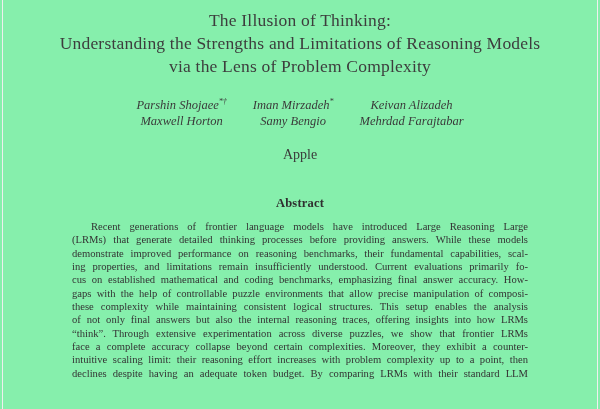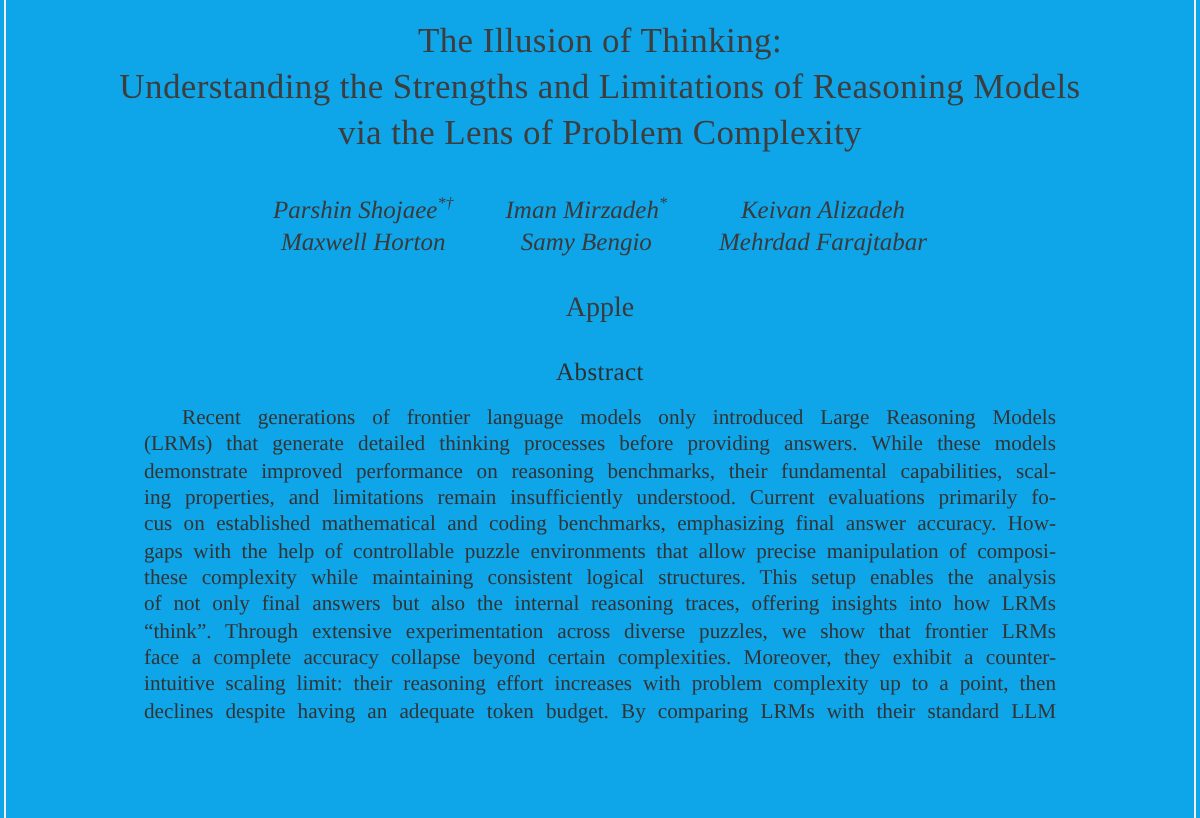--- a/index.html
+++ b/index.html
@@ -3,21 +3,21 @@
 <meta charset="utf-8">
 <style>
   * { margin: 0; padding: 0; box-sizing: border-box; }
   html, body { width: 600px; height: 409px; }
   body {
     background: #ffffff;
     font-family: "Liberation Serif", "DejaVu Serif", serif;
     color: #333333;
     overflow: hidden;
   }
-  .page { position: relative; width: 600px; height: 409px; background: #0ea5e9; }
+  .page { position: relative; width: 600px; height: 409px; background: #86efac; }
   .edge { position: absolute; top: 0; bottom: 0; width: 1px; background: #efefef; }
   .edge-left  { left: 2px; }
   .edge-right { right: 2px; }
 
   .title {
     padding-top: 9px;
     text-align: center;
     font-weight: normal;
     font-size: 17.5px;
     line-height: 23px;
@@ -41,23 +41,23 @@
   .author sup { font-size: 8px; line-height: 0; }
 
   .affiliation {
     margin-top: 19px;
     text-align: center;
     font-size: 14px;
     color: #3a3a3a;
   }
 
   .abstract-heading {
-    margin-top: 16px;
+    margin-top: 33px;
     text-align: center;
-    font-weight: normal;
+    font-weight: bold;
     font-size: 12.5px;
     color: #2f2f2f;
     letter-spacing: 0.2px;
   }
 
   .abstract-body {
     width: 456px;
     margin: 9px auto 0 auto;
     font-size: 10.6px;
     line-height: 13.35px;
@@ -91,21 +91,21 @@
       <div class="author"><span>Maxwell Horton</span></div>
       <div class="author"><span>Samy Bengio</span></div>
       <div class="author"><span>Mehrdad Farajtabar</span></div>
     </div>
 
   <div class="affiliation">Apple</div>
 
   <section>
     <div class="abstract-heading">Abstract</div>
     <div class="abstract-body" id="abstract-body">
-        <div class="abs-line indent">Recent generations of frontier language models only introduced Large Reasoning Models</div>
+        <div class="abs-line indent">Recent generations of frontier language models have introduced Large Reasoning Large</div>
         <div class="abs-line">(LRMs) that generate detailed thinking processes before providing answers. While these models</div>
         <div class="abs-line">demonstrate improved performance on reasoning benchmarks, their fundamental capabilities, scal-</div>
         <div class="abs-line">ing properties, and limitations remain insufficiently understood. Current evaluations primarily fo-</div>
         <div class="abs-line">cus on established mathematical and coding benchmarks, emphasizing final answer accuracy. How-</div>
         <div class="abs-line">gaps with the help of controllable puzzle environments that allow precise manipulation of composi-</div>
         <div class="abs-line">these complexity while maintaining consistent logical structures. This setup enables the analysis</div>
         <div class="abs-line">of not only final answers but also the internal reasoning traces, offering insights into how LRMs</div>
         <div class="abs-line">“think”. Through extensive experimentation across diverse puzzles, we show that frontier LRMs</div>
         <div class="abs-line">face a complete accuracy collapse beyond certain complexities. Moreover, they exhibit a counter-</div>
         <div class="abs-line">intuitive scaling limit: their reasoning effort increases with problem complexity up to a point, then</div>

